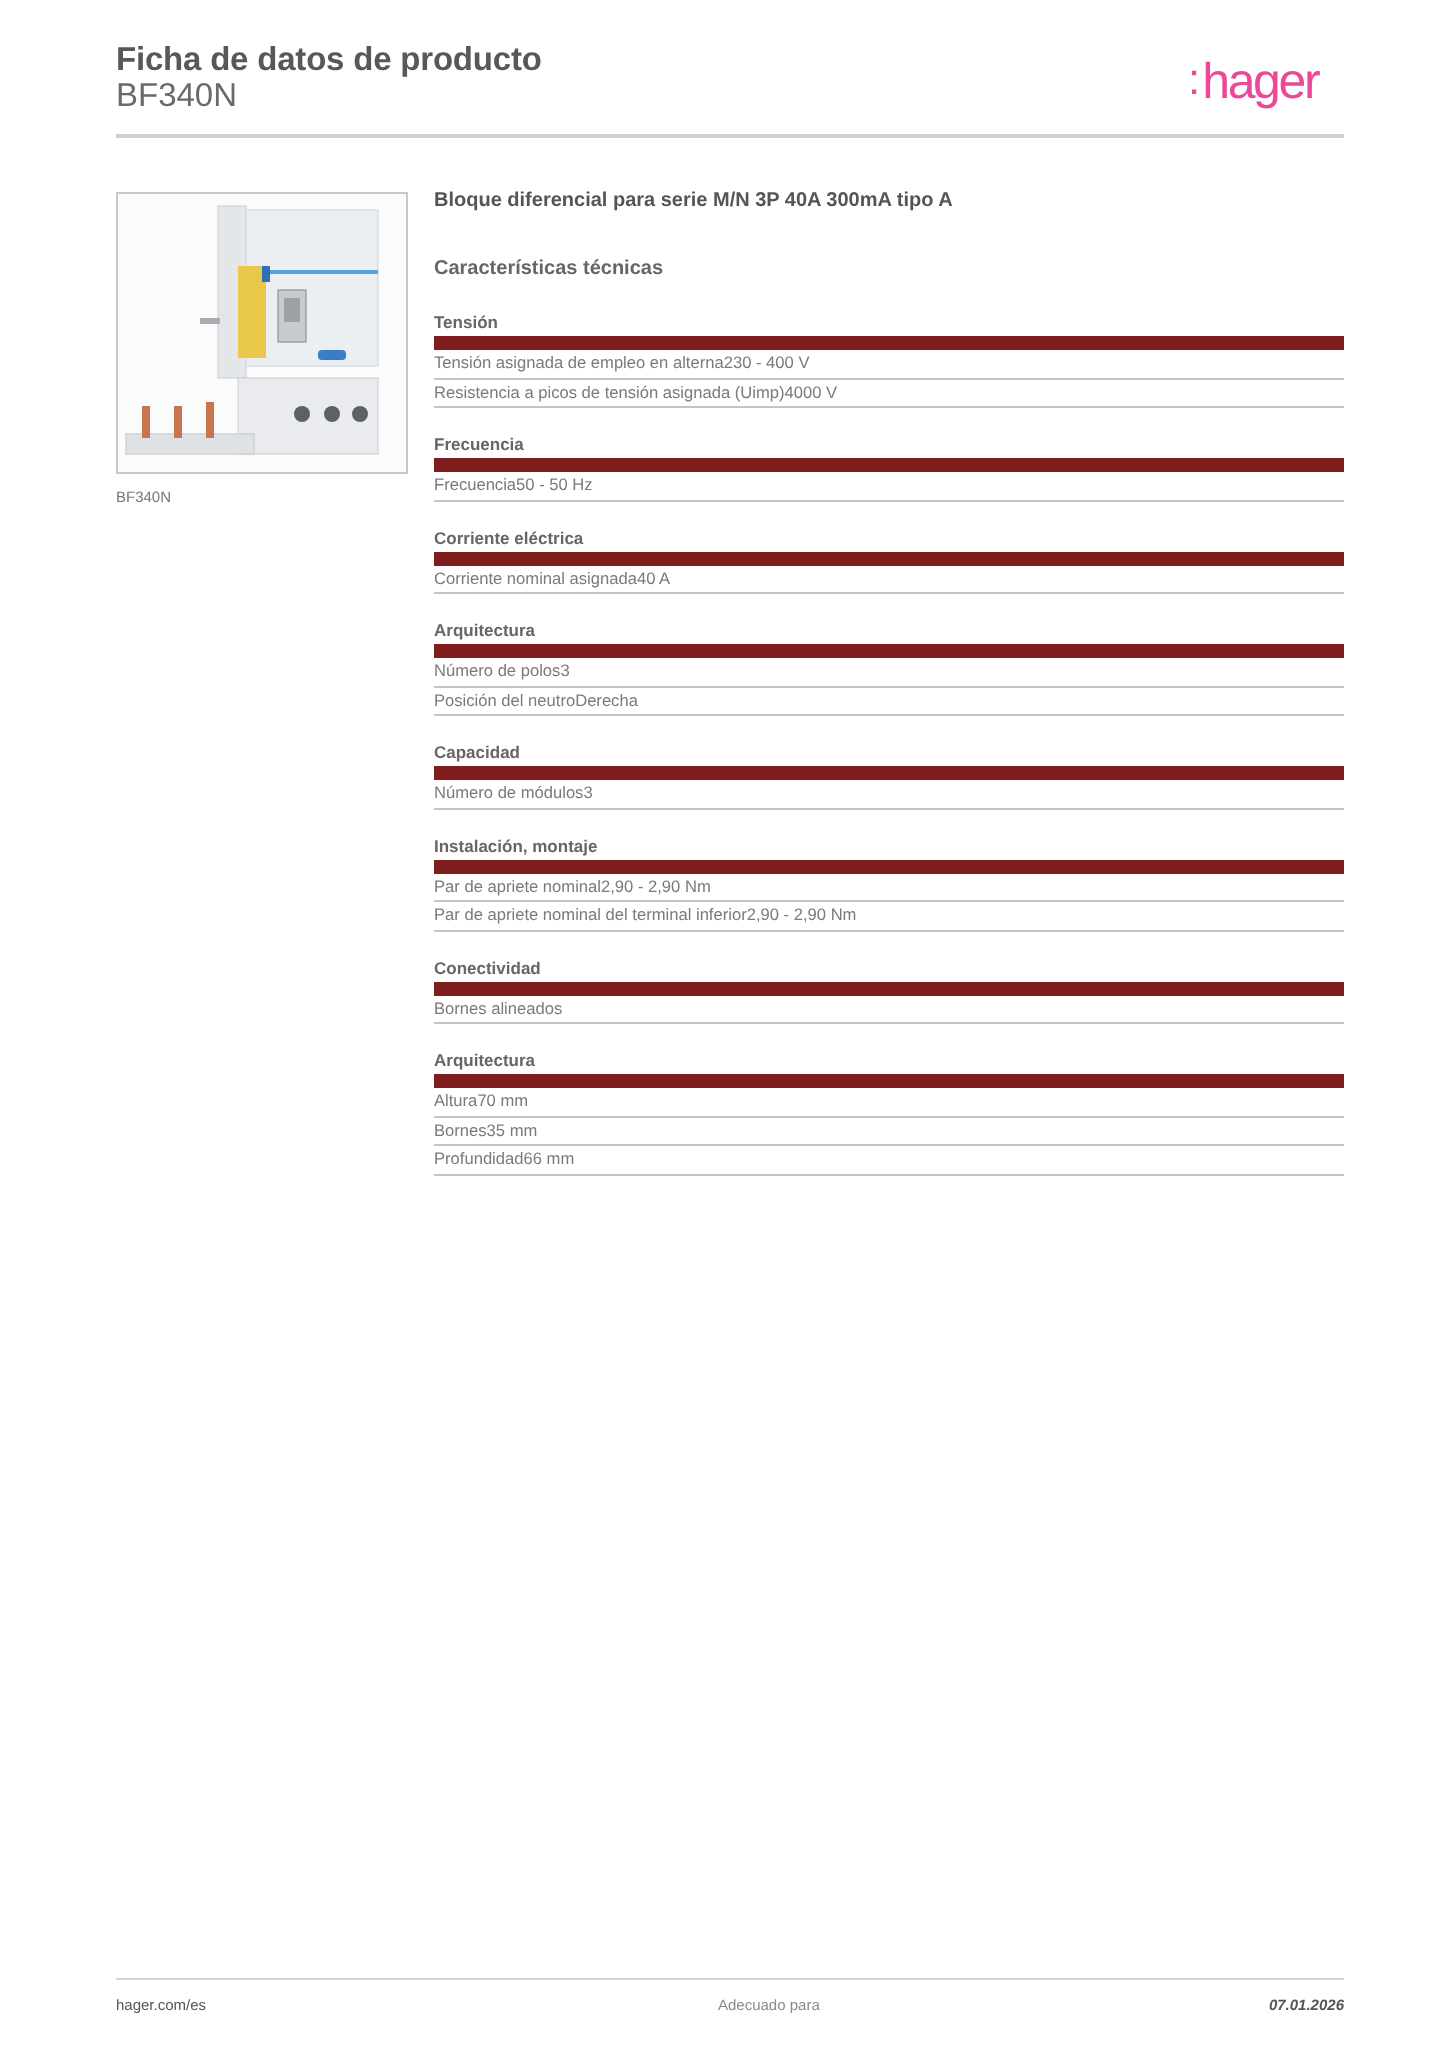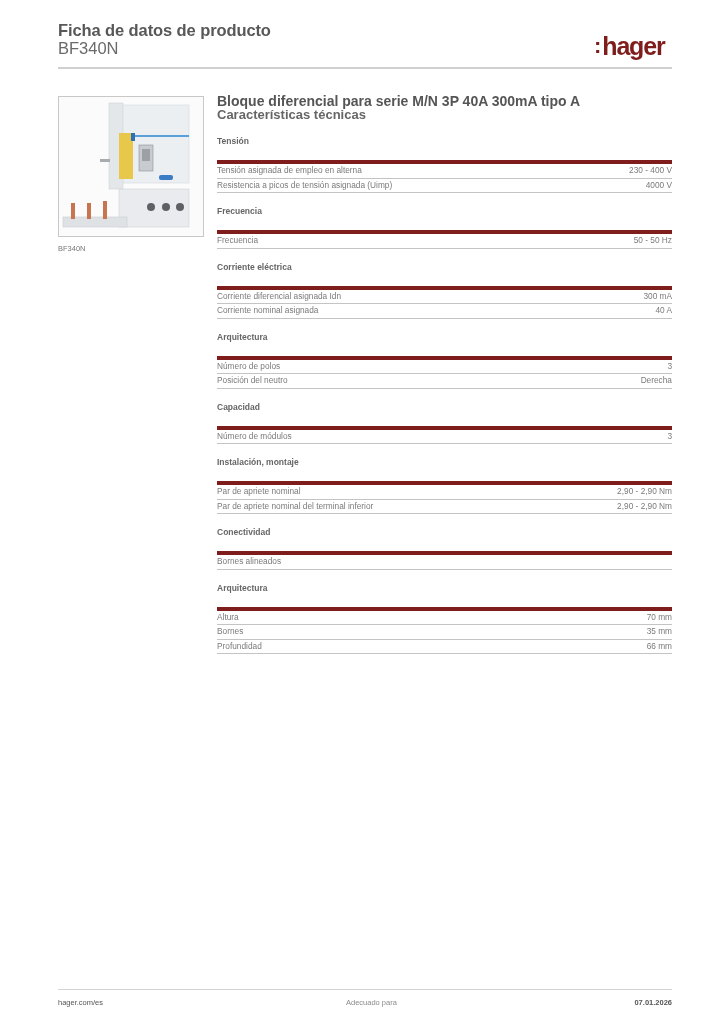--- a/index.html
+++ b/index.html
@@ -12,65 +12,65 @@
     font-size: 16.5px; font-weight: bold; color: #585858; line-height: 19px;
     letter-spacing: -0.1px;
     text-align: right;
   }
   .header-sub {
     position: absolute; left: 58px; top: 39px;
     font-size: 16.5px; color: #6a6a6a; line-height: 19px;
   }
   .logo {
     position: absolute; left: 594px; top: 27px;
-    font-size: 25px; font-weight: bold; color: #7f1d1d; letter-spacing: -1.2px;
-    line-height: 38px;
+    font-size: 25px; font-weight: normal; color: #ec4899; letter-spacing: -1.2px;
+    line-height: 28px;
   }
   .logo .colon { font-size: 22px; letter-spacing: 0px; margin-right: 1px; position: relative; top: -2px; }
   .divider-top {
     position: absolute; left: 58px; top: 67px; width: 614px; height: 2px; background: #d0d0d0;
   }
   .image-box {
     position: absolute; left: 58px; top: 96px; width: 144px; height: 139px;
     border: 1px solid #c8c8c8; background: #fafafa; overflow: hidden;
   }
   .image-caption {
     position: absolute; left: 58px; top: 244px; font-size: 7.5px; color: #777;
   }
   .right-col {
     position: absolute; left: 217px; top: 95px; width: 455px;
   }
   .product-name {
-    font-size: 14px; font-weight: bold; color: #555; height: 14px; line-height: 12px;
+    font-size: 10px; font-weight: bold; color: #555; height: 14px; line-height: 12px;
   }
   .tech-title {
-    font-size: 13px; font-weight: bold; color: #666; height: 14px; line-height: 12px;
+    font-size: 10px; font-weight: bold; color: #666; margin-top: 20px; height: 14px; line-height: 12px;
   }
   .section { margin-top: 12px; }
   .section:first-of-type { margin-top: 12px; }
   .section-title {
     font-size: 8.5px; font-weight: bold; color: #666; height: 12px; line-height: 12px;
-    border-bottom: 4px solid #7f1d1d; padding-bottom: 13px;
+    border-bottom: 7px solid #7f1d1d; padding-bottom: 1px;
   }
   .row {
-    display: flex; justify-content: space-between; align-items: center;
+    display: flex; align-items: center;
     font-size: 8.3px; color: #7a7a7a; height: 13.5px; line-height: 13.5px;
     border-bottom: 1px solid #c4c4c4;
   }
   .row .val { text-align: right; }
   .divider-bottom {
     position: absolute; left: 58px; top: 989px; width: 614px; height: 1px; background: #d4d4d4;
   }
   .footer {
     position: absolute; left: 58px; top: 998px; width: 614px;
     font-size: 7.5px; color: #555;
   }
   .footer .left { position: absolute; left: 0; font-weight: normal; }
-  .footer .center { position: absolute; left: 288px; color: #8a8a8a; text-align: right; }
-  .footer .right { position: absolute; right: 0; font-weight: bold; }
+  .footer .center { position: absolute; left: 301px; color: #8a8a8a; text-align: right; }
+  .footer .right { position: absolute; right: 0; font-weight: bold; font-style: italic; }
 </style>
 </head>
 <body>
 
 <div class="header-title">Ficha de datos de producto</div>
 <div class="header-sub">BF340N</div>
 <div class="logo"><span class="colon">:</span><span>hager</span></div>
 <div class="divider-top"></div>
 
 <div class="image-box">
@@ -124,24 +124,20 @@
     <div class="section-title">Frecuencia</div>
     <div class="row">
         <span>Frecuencia</span>
         <span class="val">50 - 50 Hz</span>
       </div>
   </div>
 
   <div class="section">
     <div class="section-title">Corriente eléctrica</div>
     <div class="row">
-        <span>Corriente diferencial asignada Idn</span>
-        <span class="val">300 mA</span>
-      </div>
-    <div class="row">
         <span>Corriente nominal asignada</span>
         <span class="val">40 A</span>
       </div>
   </div>
 
   <div class="section">
     <div class="section-title">Arquitectura</div>
     <div class="row">
         <span>Número de polos</span>
         <span class="val">3</span>

